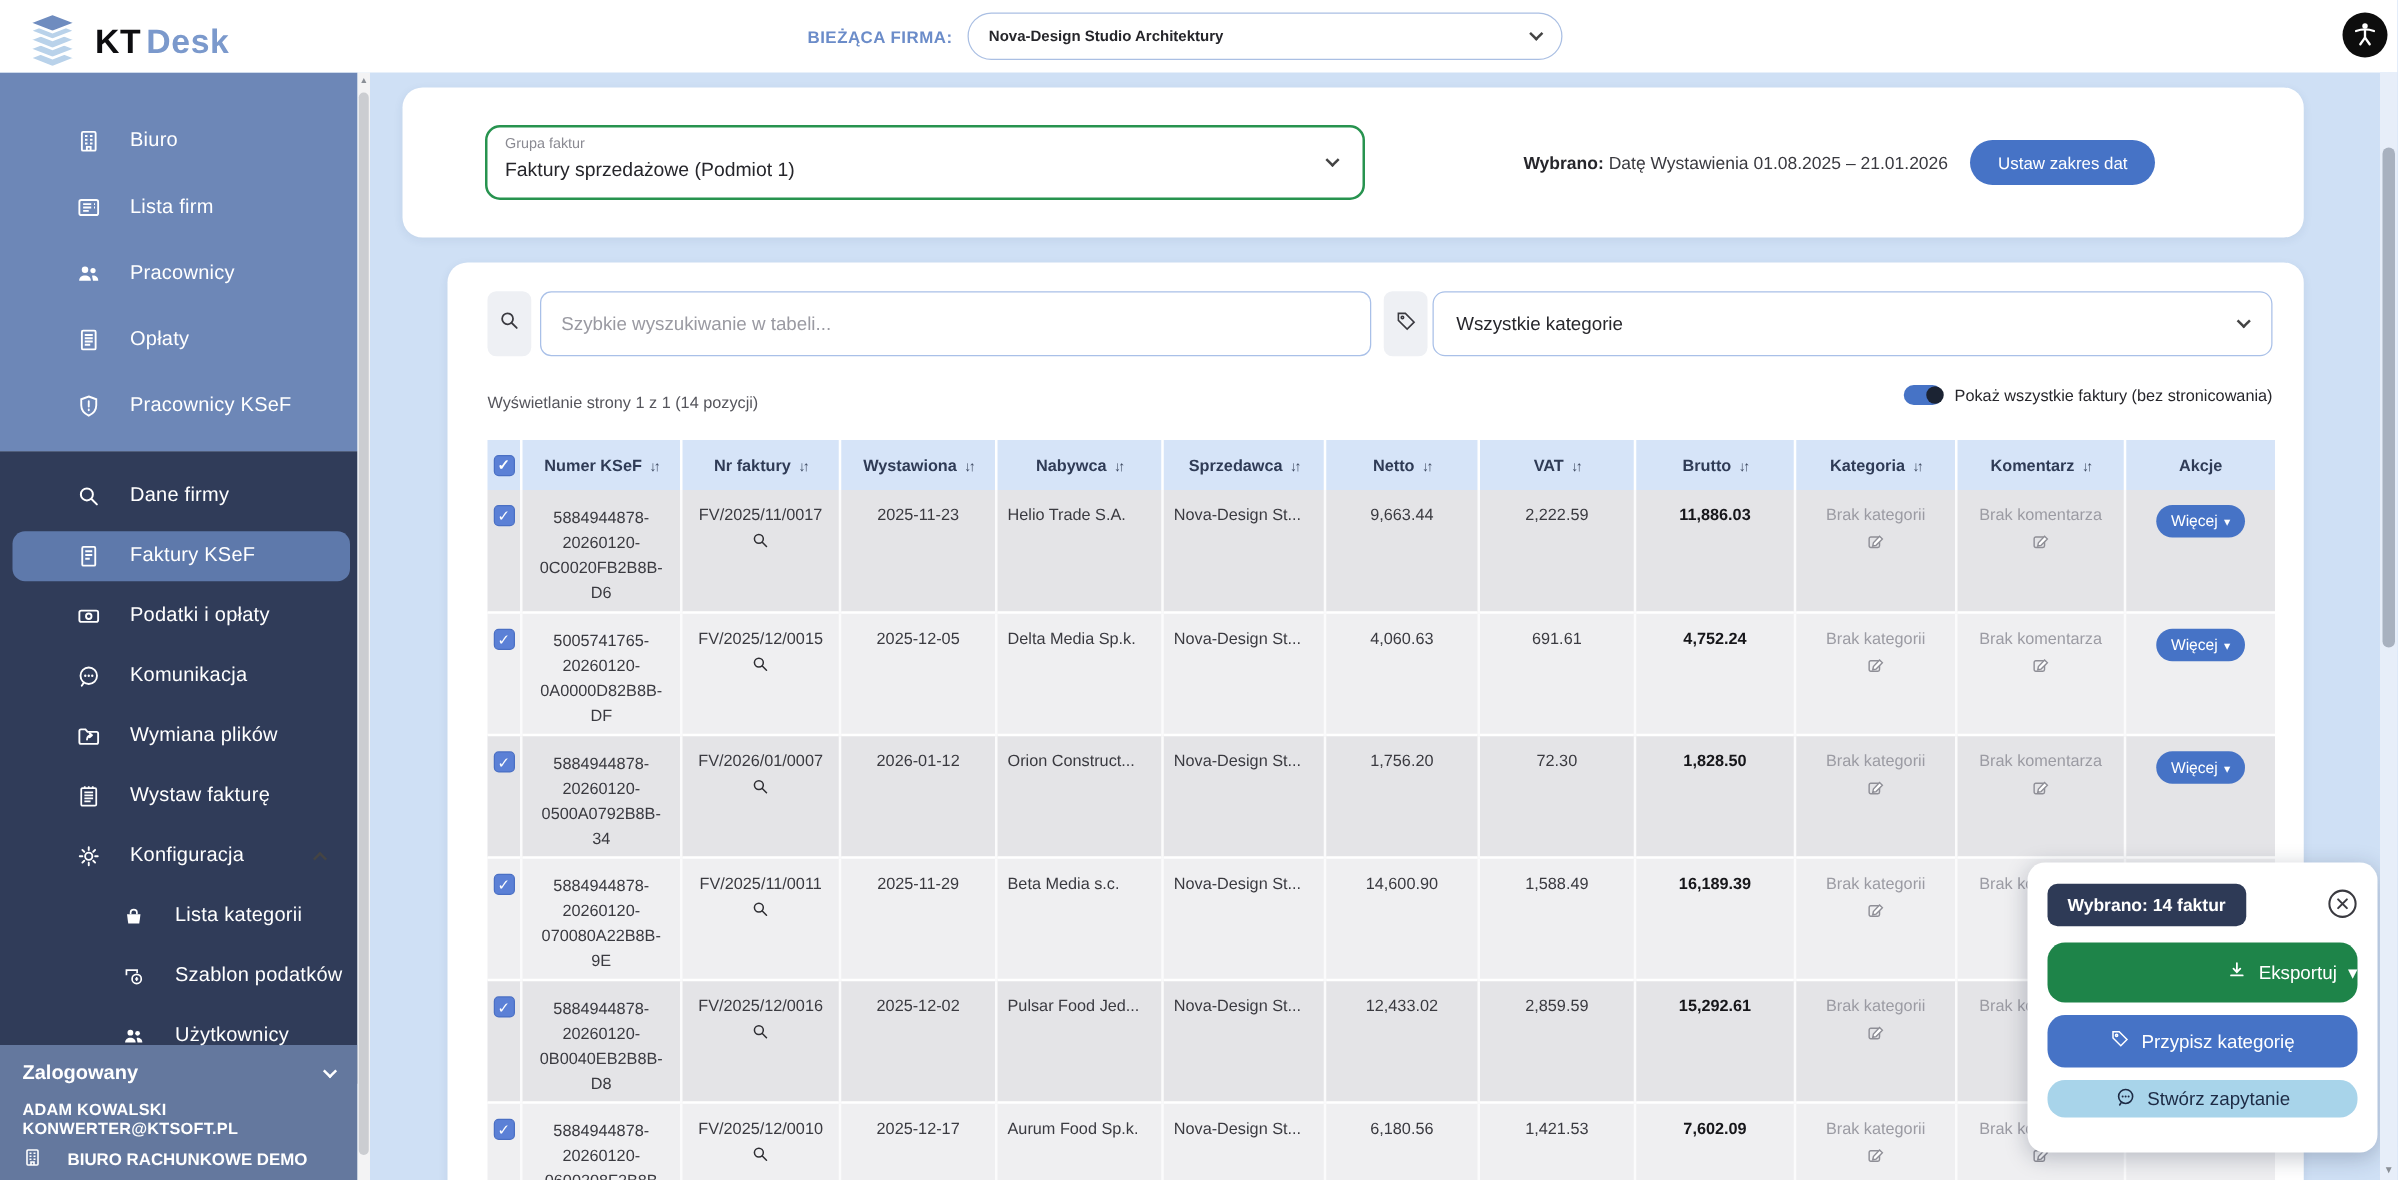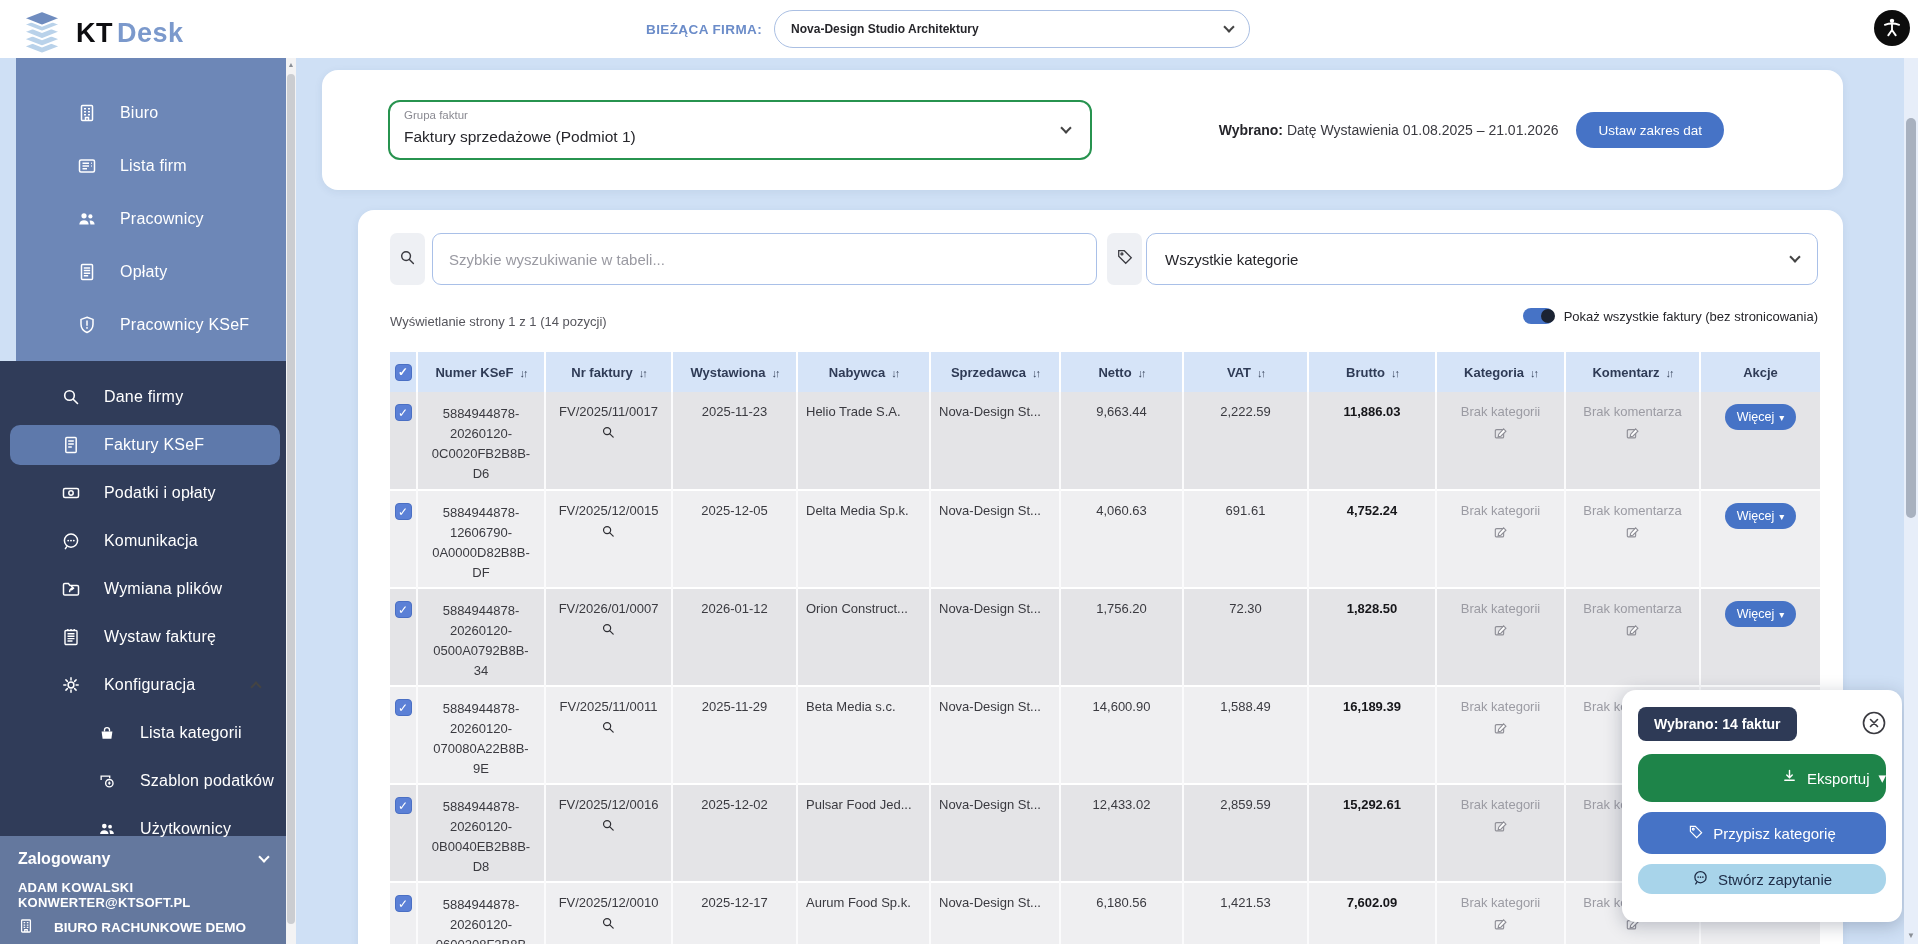--- a/index.html
+++ b/index.html
@@ -19,21 +19,21 @@
     display:flex; align-items:center; padding:0 16px; cursor:pointer; }
   .company-select .val { font-size:12px; font-weight:700; color:#26262b; flex:1; }
   .chev { display:inline-block; width:8px; height:8px; border-right:2px solid #444; border-bottom:2px solid #444; }
   .chev-down { transform:rotate(45deg); margin-top:-4px; }
   .chev-up { transform:rotate(-135deg); margin-top:4px; }
   .a11y-btn { position:absolute; right:8px; top:10px; width:36px; height:36px; border-radius:50%;
     background:#0d0d0d; border:none; display:flex; align-items:center; justify-content:center; cursor:pointer; }
 
   
   .sidebar { position:absolute; left:0; top:58px; width:286px; height:886px; z-index:2; }
-  .side-top { background:#6d87b7; padding:28px 0 10px 0;margin-left:16px; }
+  .side-top { background:#6d87b7; padding:28px 0 10px 0; }
   .side-main { background:#303c59; padding:12px 0 14px 0; }
   .side-user { background:#64789e; padding:14px 18px 12px 18px; position:absolute; left:0; right:0; bottom:0; height:108px; }
   .s-item { position:relative; display:flex; align-items:center; height:53px; padding-left:60px; color:#ffffff; cursor:pointer; }
   .side-main .s-item { height:48px; }
   .s-item.active::before { content:""; position:absolute; left:10px; right:6px; top:4px; bottom:4px;
     background:#5e79ab; border-radius:10px; }
   .s-ico { position:relative; width:22px; display:flex; justify-content:center; margin-right:22px; z-index:1; }
   .s-label { position:relative; font-size:16px; z-index:1; letter-spacing:.2px; }
   .s-item .side-chev { position:absolute; right:26px; color:#fff; }
   .s-sub { padding-left:96px; }
@@ -437,21 +437,21 @@
               <span class="edit"><svg viewBox="0 0 16 16" width="14" height="14" fill="none" stroke="#8f8f97" stroke-width="1.3">
                   <rect x="1.5" y="3" width="9.5" height="9.5" rx="1.5"></rect>
                   <path d="M11 2.2l2.6 2.6-5.8 5.8-3 .6.6-3z" fill="#fff"></path>
                 </svg></span></td>
           <td><button class="more-btn"><span>Więcej</span><span class="caret">▾</span></button></td>
         </tr>
 
         <tr>
           <td><span class="cb">✓</span></td>
           <td>
-              <div class="ksef">5884944878-12606790-0A0000D82B8B-DF</div>
+              <div class="ksef">5005741765-20260120-0A0000D82B8B-DF</div>
             </td>
           <td><div>FV/2025/12/0015</div>
               <span class="mag"><svg viewBox="0 0 16 16" width="15" height="15" fill="none" stroke="#2e2e33" stroke-width="1.3">
                   <circle cx="6.5" cy="6.5" r="3.8"></circle>
                   <path d="M9.4 9.4l3.6 3.6" stroke-linecap="round"></path>
                 </svg></span></td>
           <td>2025-12-05</td>
           <td class="c-buyer">Delta Media Sp.k.</td>
           <td class="c-seller">Nova-Design St...</td>
           <td>4,060.63</td>

